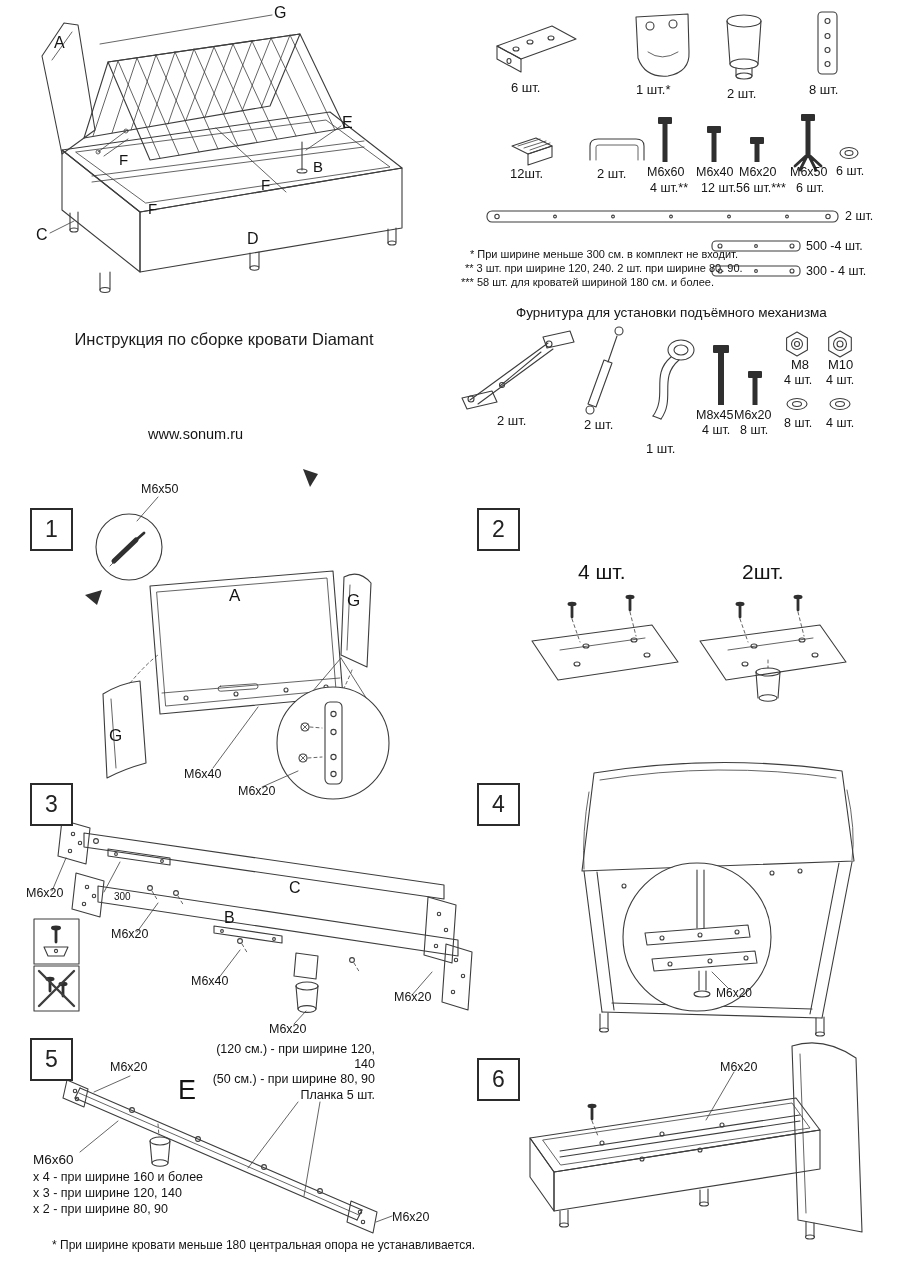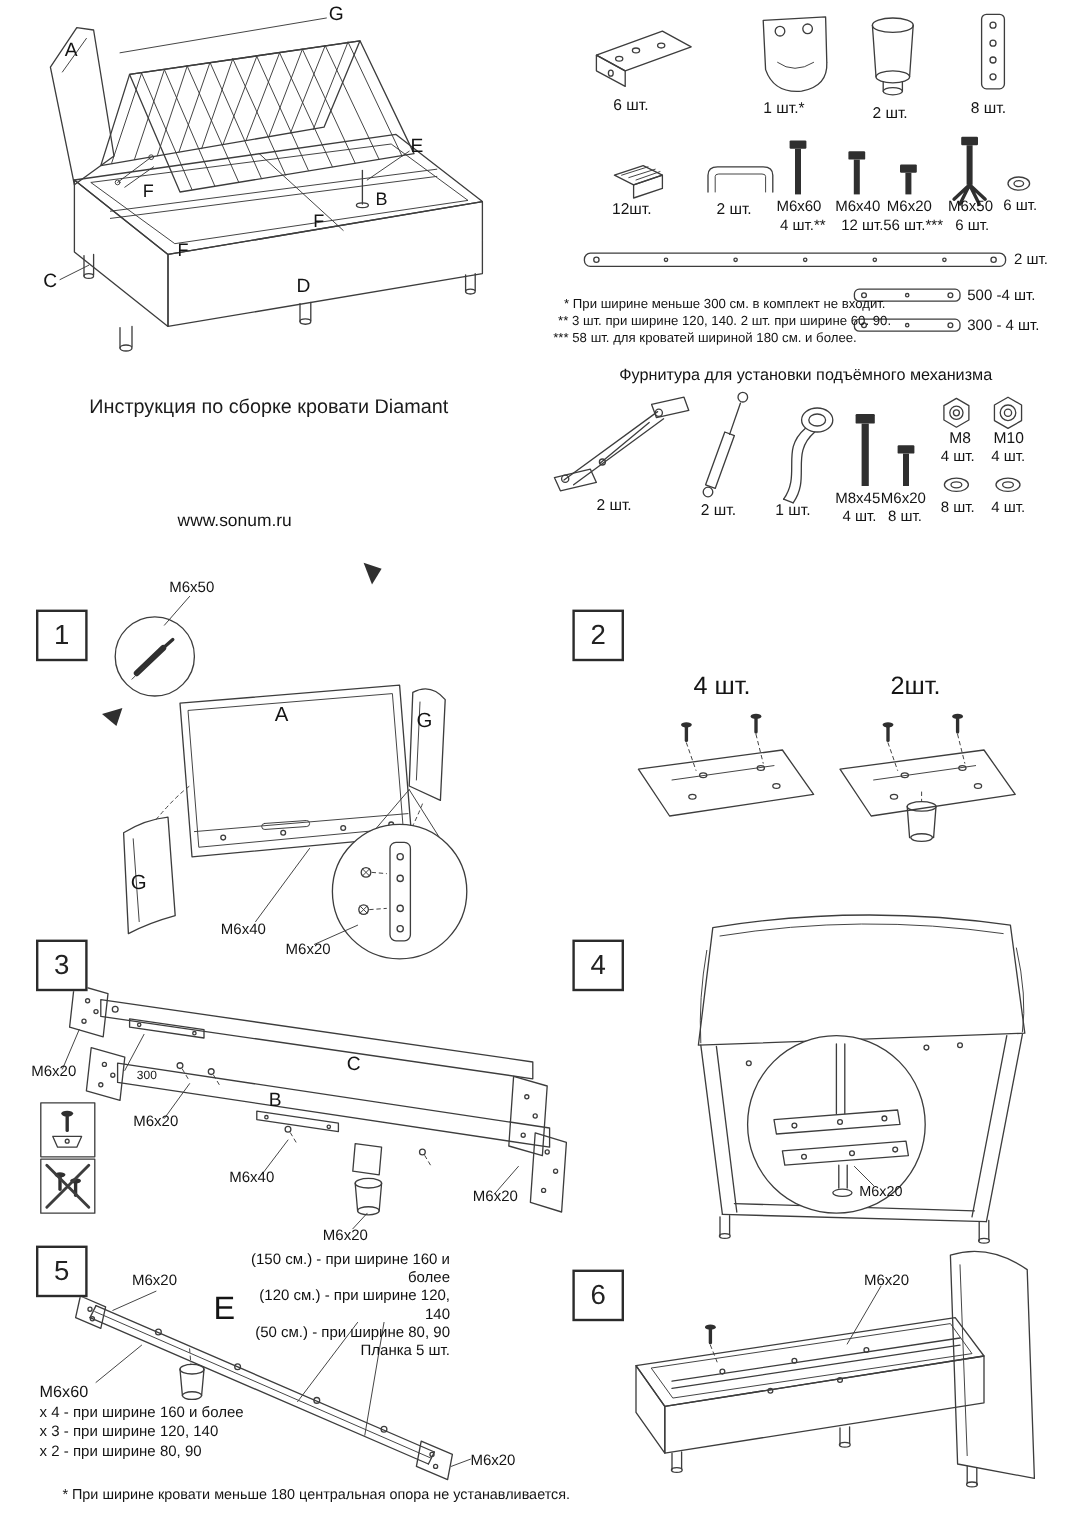--- a/index.html
+++ b/index.html
@@ -408,27 +408,27 @@
   <span class="lbl f125" style="left:701px;top:181px">12 шт.</span>
   <span class="lbl f125" style="left:739px;top:165px">М6х20</span>
   <span class="lbl f125" style="left:736px;top:181px">56 шт.***</span>
   <span class="lbl f125" style="left:790px;top:165px">М6х50</span>
   <span class="lbl f125" style="left:796px;top:181px">6 шт.</span>
   <span class="lbl f125" style="left:836px;top:164px">6 шт.</span>
   <span class="lbl f125" style="left:845px;top:209px">2 шт.</span>
   <span class="lbl f125" style="left:806px;top:239px">500 -4 шт.</span>
   <span class="lbl f125" style="left:806px;top:264px">300 - 4 шт.</span>
   <span class="lbl f11" style="left:470px;top:248px">* При ширине меньше 300 см. в комплект не входит.</span>
-  <span class="lbl f11" style="left:465px;top:262px">** 3 шт. при ширине 120, 140. 2 шт. при ширине 60. 90.</span>
+  <span class="lbl f11" style="left:465px;top:262px">** 3 шт. при ширине 120, 240. 2 шт. при ширине 80. 90.</span>
   <span class="lbl f11" style="left:461px;top:276px">*** 58 шт. для кроватей шириной 180 см. и более.</span>
 
   <span class="lbl f135" style="left:516px;top:305px">Фурнитура для установки подъёмного механизма</span>
   <span class="lbl f13" style="left:497px;top:413px">2 шт.</span>
   <span class="lbl f13" style="left:584px;top:417px">2 шт.</span>
-  <span class="lbl f13" style="left:646px;top:417px">1 шт.</span>
+  <span class="lbl f13" style="left:646px;top:441px">1 шт.</span>
   <span class="lbl f125" style="left:696px;top:408px">М8х45</span>
   <span class="lbl f125" style="left:702px;top:423px">4 шт.</span>
   <span class="lbl f125" style="left:734px;top:408px">М6х20</span>
   <span class="lbl f125" style="left:740px;top:423px">8 шт.</span>
   <span class="lbl f13" style="left:791px;top:357px">М8</span>
   <span class="lbl f125" style="left:784px;top:373px">4 шт.</span>
   <span class="lbl f13" style="left:828px;top:357px">М10</span>
   <span class="lbl f125" style="left:826px;top:373px">4 шт.</span>
   <span class="lbl f125" style="left:784px;top:416px">8 шт.</span>
   <span class="lbl f125" style="left:826px;top:416px">4 шт.</span>
@@ -462,21 +462,20 @@
   <span class="lbl f16" style="left:289px;top:879px">C</span>
   <span class="lbl f125" style="left:191px;top:974px">М6х40</span>
   <span class="lbl f125" style="left:269px;top:1022px">М6х20</span>
   <span class="lbl f125" style="left:394px;top:990px">М6х20</span>
 
   <span class="lbl f12" style="left:716px;top:986px">М6х20</span>
 
   <span class="lbl f125" style="left:110px;top:1060px">М6х20</span>
   <span class="lbl f27" style="left:178px;top:1075px">E</span>
   <div class="notes-right">
-    <div>(150 см.) - при ширине 160 и более</div>
     <div>(120 см.) - при ширине 120, 140</div>
     <div>(50 см.) - при ширине 80, 90</div>
     <div>Планка 5 шт.</div>
   </div>
   <span class="lbl f135" style="left:33px;top:1152px">М6х60</span>
   <span class="lbl f125" style="left:33px;top:1170px">х 4 - при ширине 160 и более</span>
   <span class="lbl f125" style="left:33px;top:1186px">х 3 - при ширине 120, 140</span>
   <span class="lbl f125" style="left:33px;top:1202px">х 2 - при ширине 80, 90</span>
   <span class="lbl f125" style="left:392px;top:1210px">М6х20</span>
   <span class="lbl f12" style="left:52px;top:1238px">* При ширине кровати меньше 180 центральная опора не устанавливается.</span>

